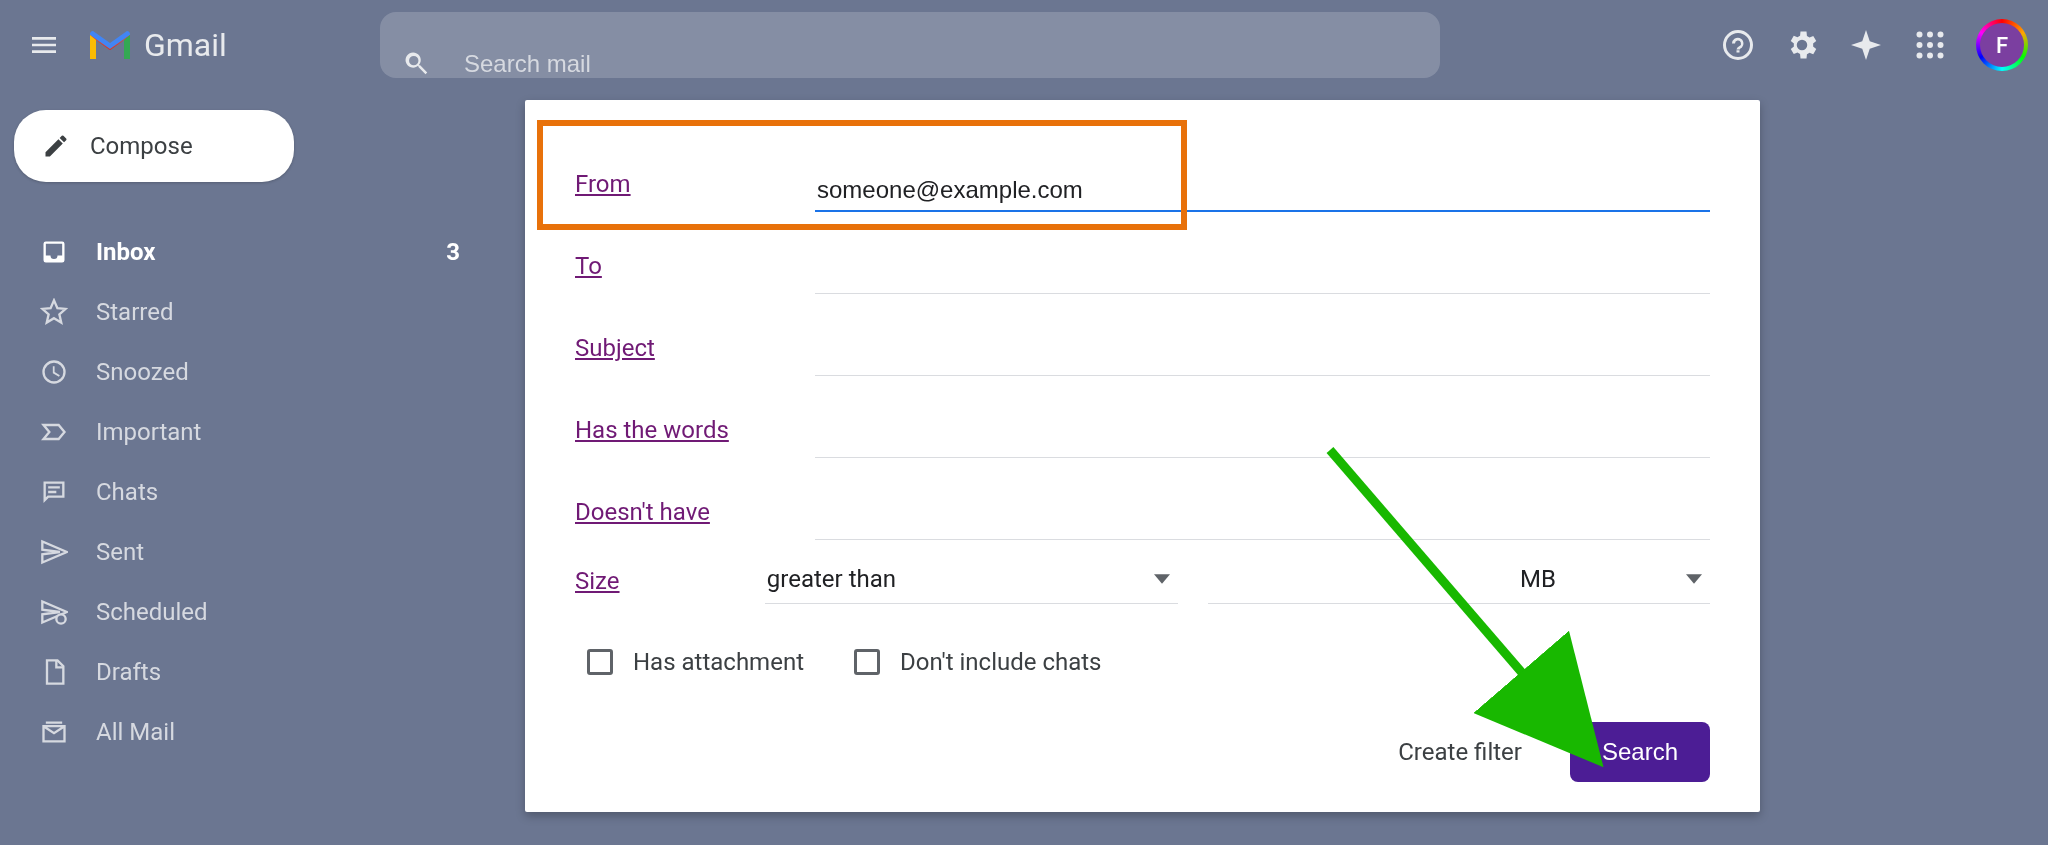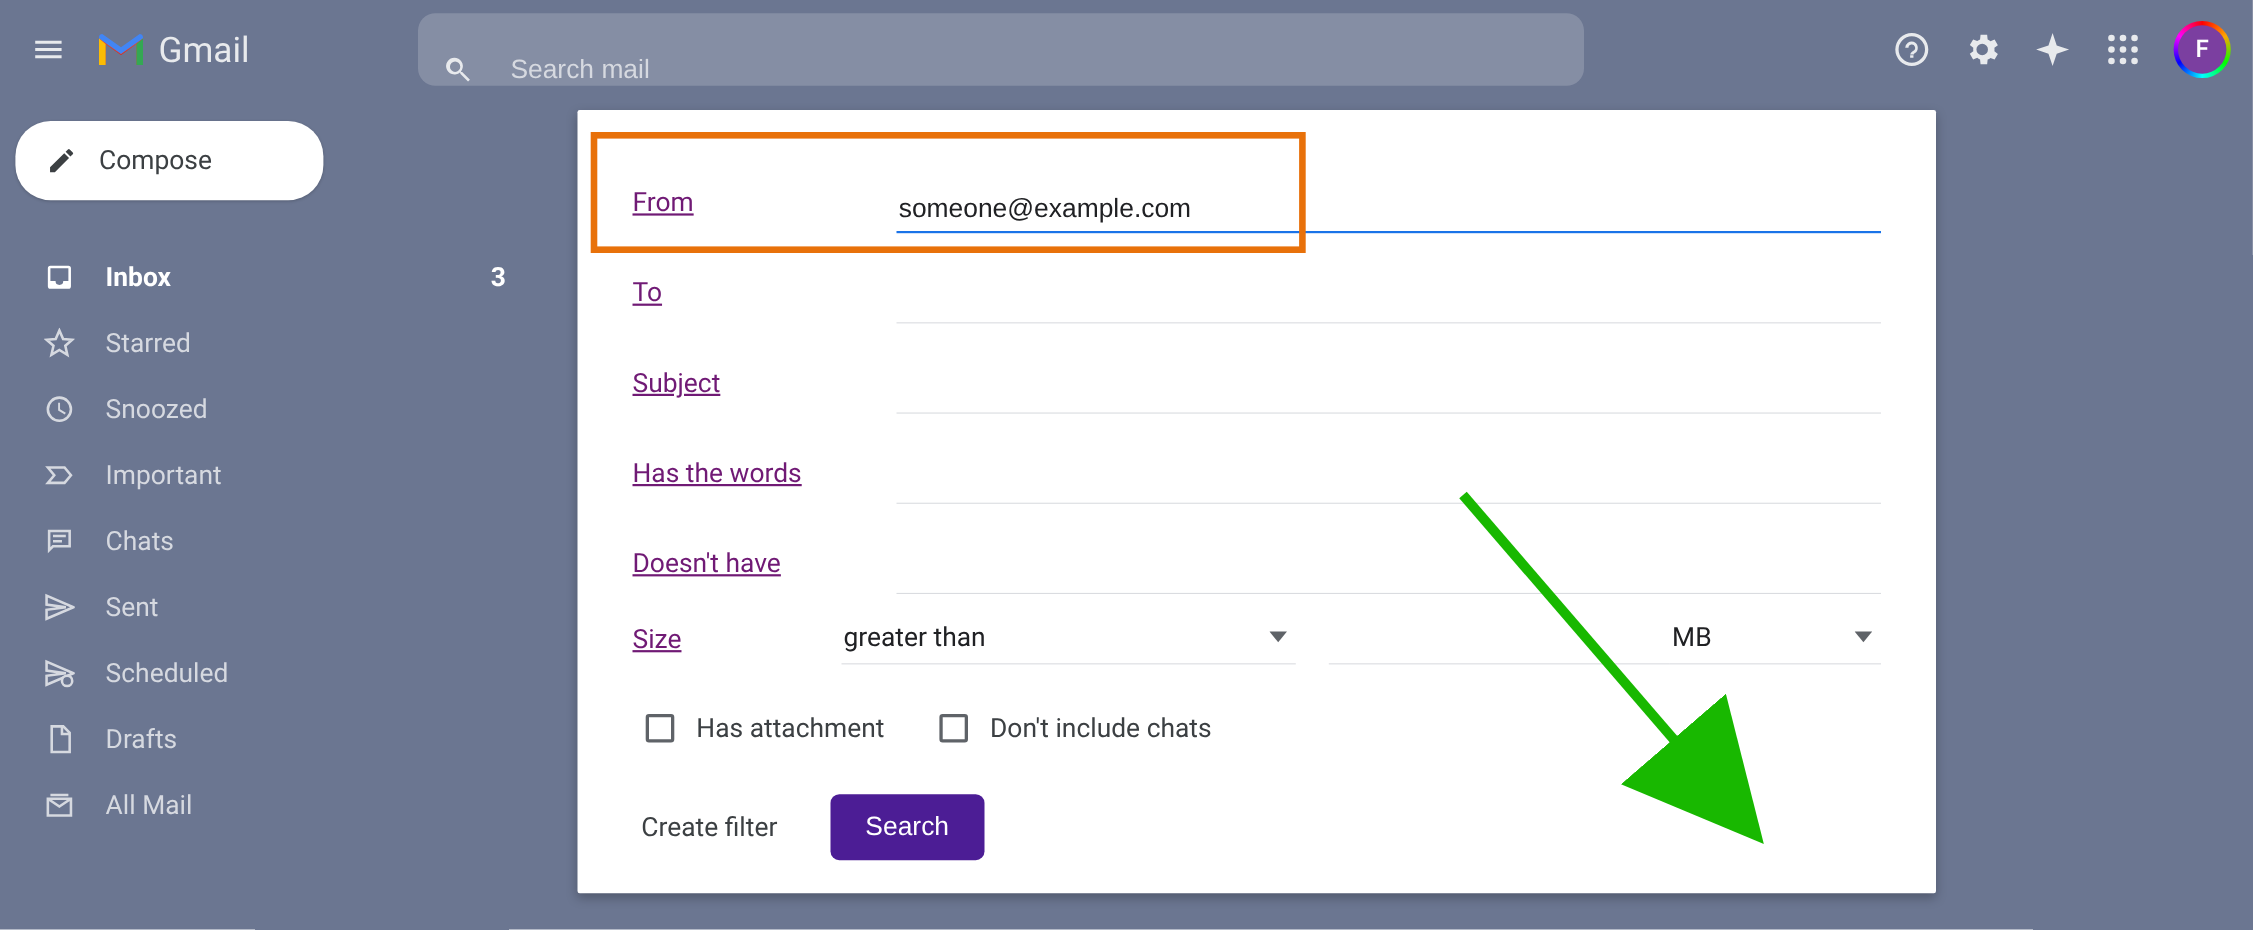--- a/index.html
+++ b/index.html
@@ -166,21 +166,21 @@
     display:flex; align-items:center; gap:20px;
     cursor:pointer;
   }
   .check-box {
     width:26px; height:26px;
     border:3px solid #5f6368;
     border-radius:3px;
   }
   .check-label { font-size:24px; color:#3c4043; }
   .action-row {
-    display:flex; justify-content:flex-start; align-items:center;
+    display:flex; justify-content:flex-end; align-items:center;
     gap:40px; margin-top:20px;
   }
   .link-btn {
     color:#3c4043; font-size:24px; cursor:pointer;
     padding:12px 8px;
   }
   .primary-btn {
     background:#4c1d95; color:#fff;
     font-size:24px; font-weight:500;
     border:none; border-radius:8px;

